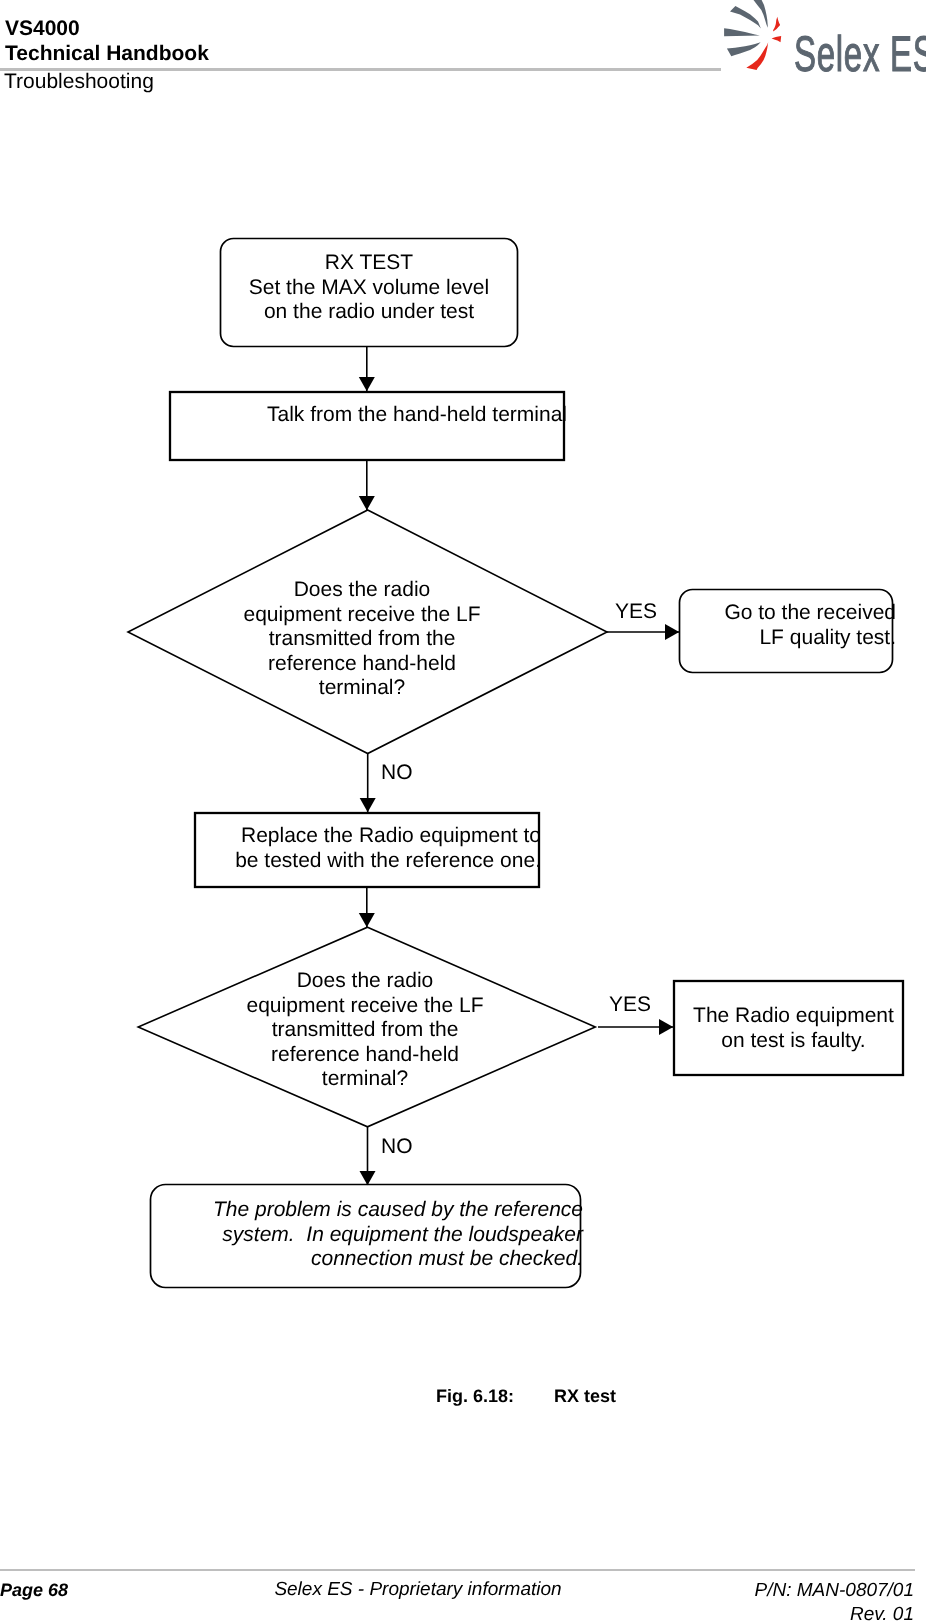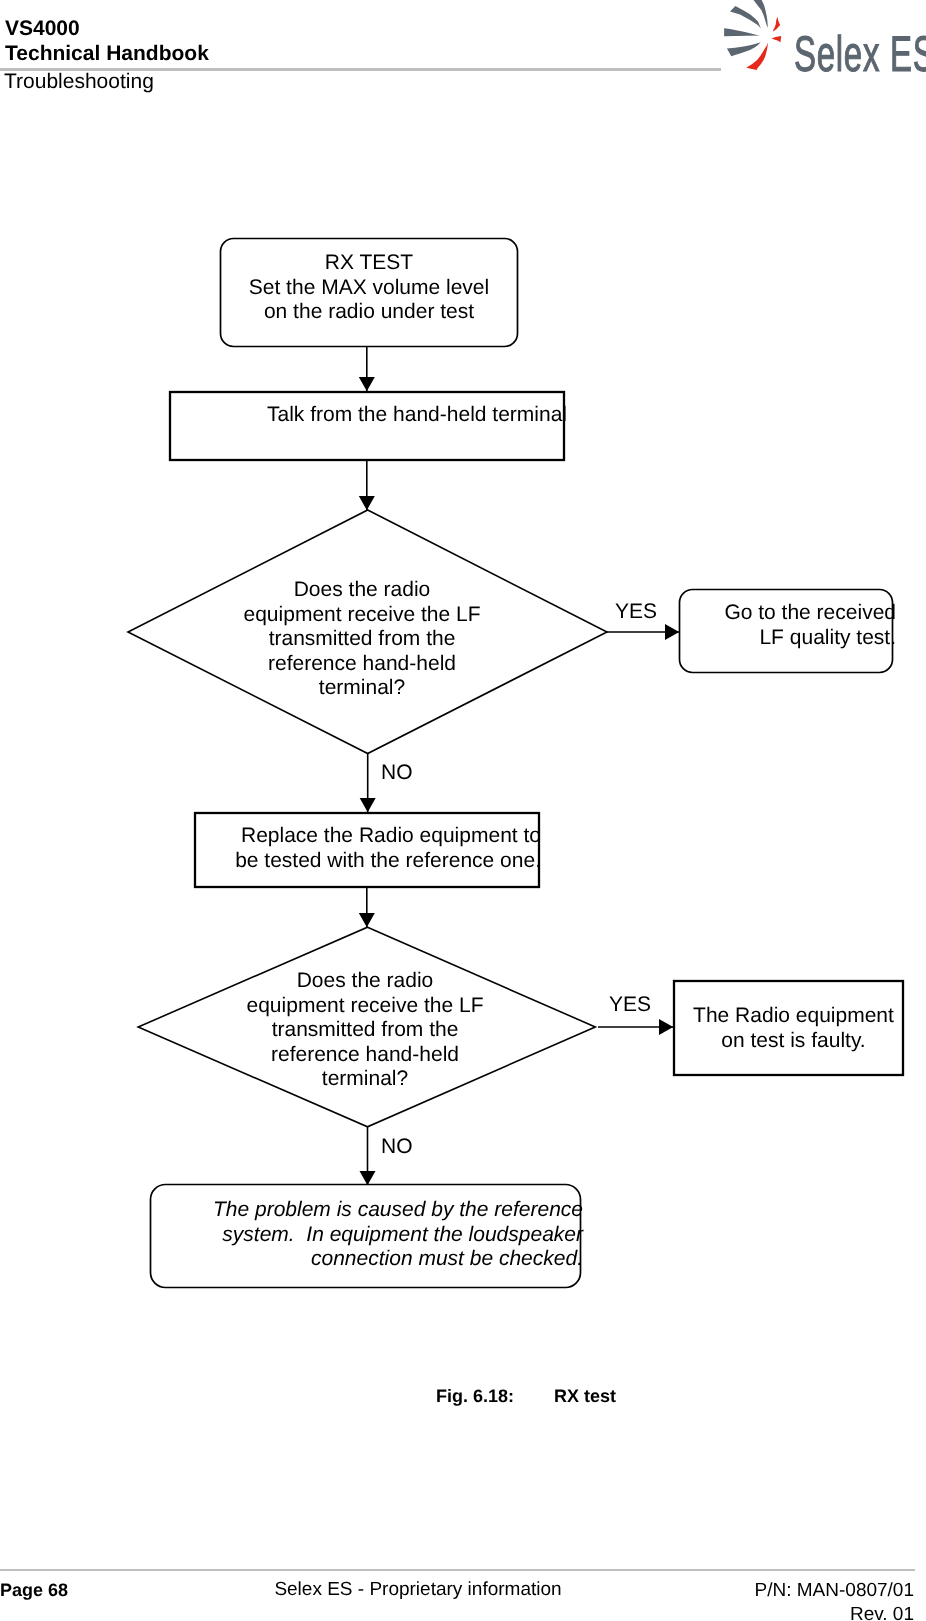--- a/index.html
+++ b/index.html
@@ -16,21 +16,21 @@
   #flowchart{position:absolute;left:0;top:0;width:926px;height:1400px;}
   .node-text{position:absolute;font-size:21px;line-height:24.6px;color:#000;}
   .node-text > div{white-space:pre;}
   .tc{text-align:center;}
   .tl{text-align:right;}
   
   #figure-caption{position:absolute;left:436px;top:1374px;font-weight:bold;font-size:18px;white-space:nowrap;margin-top:12px;}
   #figure-caption .cap-num{display:inline-block;width:118px;}
   
   #footer-rule{position:absolute;left:0;top:1569px;width:915px;height:2px;background:#bebebe;}
-  #footer{position:absolute;left:0;top:1576px;width:926px;height:45px;font-size:19px;}
+  #footer{position:absolute;left:0;top:1576px;width:926px;height:45px;font-size:19px;font-style:italic;}
   #footer-page{position:absolute;left:0px;top:4px;font-weight:bold;font-size:18px;white-space:nowrap;}
   #footer-center{position:absolute;left:0;width:836px;top:3px;text-align:center;white-space:nowrap;}
   #footer-right{position:absolute;right:12px;top:3px;text-align:right;white-space:nowrap;line-height:23.5px;}
 </style>
 </head>
 <body>
 
 <div class="page">
 
   <div id="header-title-block">

